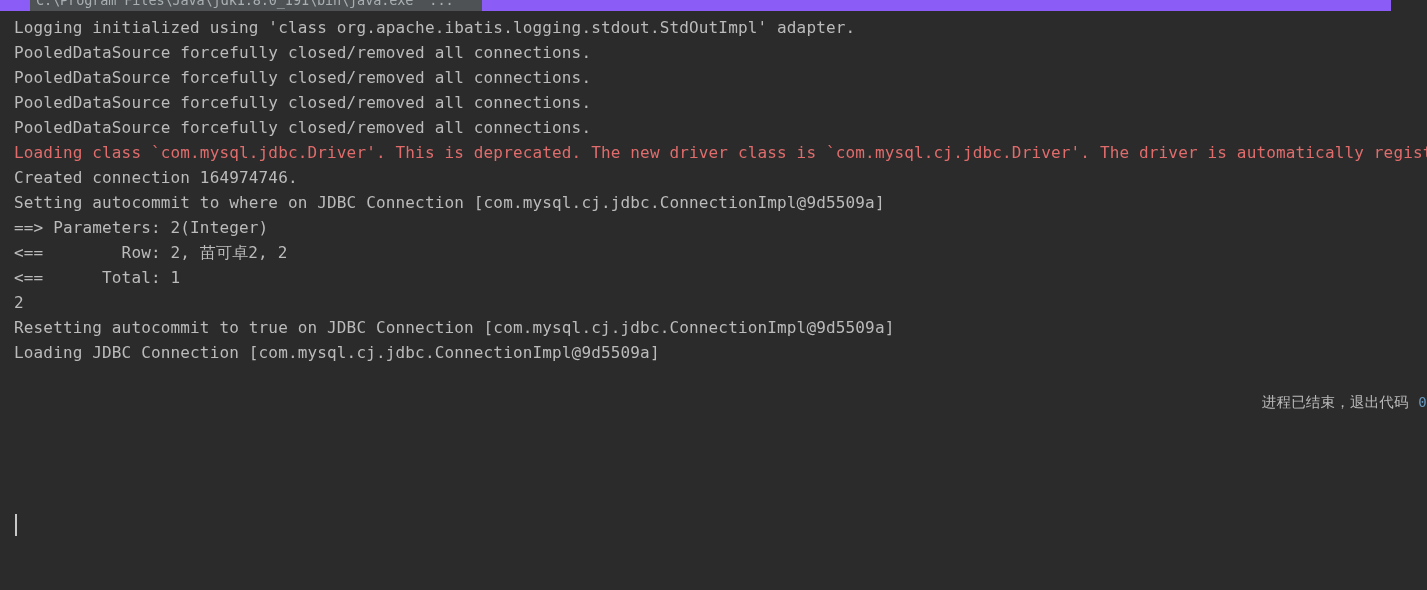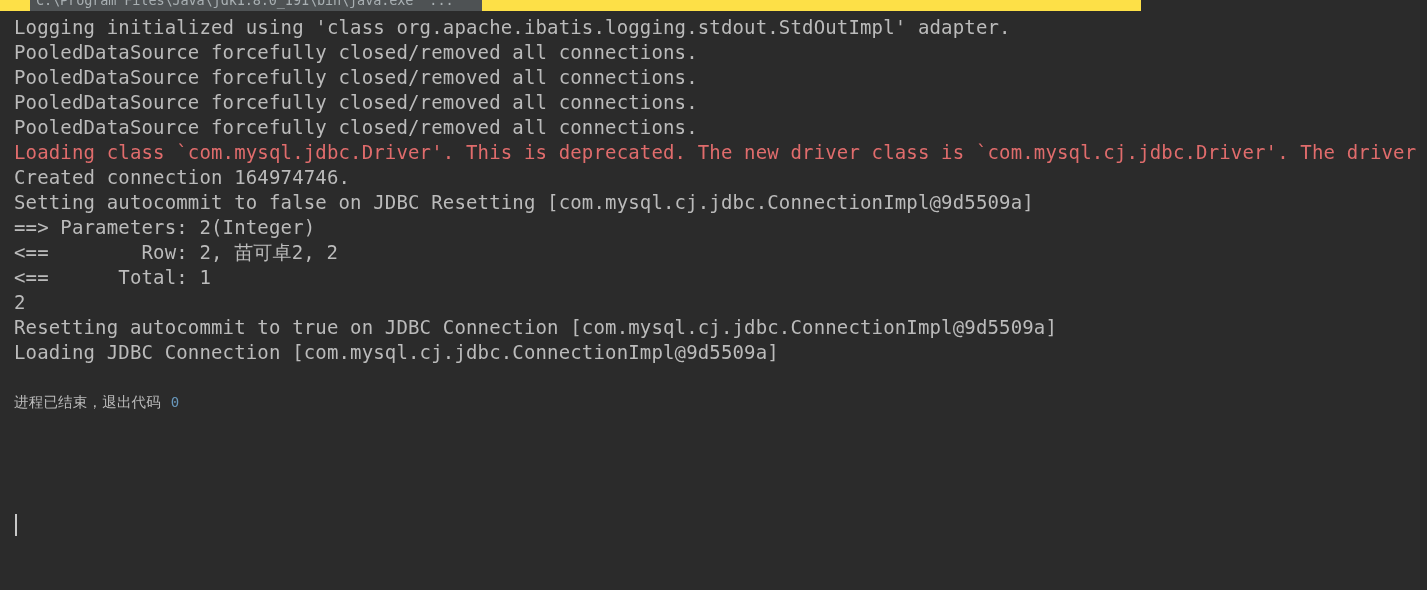--- a/index.html
+++ b/index.html
@@ -20,23 +20,23 @@
     height: 590px;
     background: #2b2b2b;
     overflow: hidden;
   }
 
   
   #tab-strip {
     position: absolute;
     top: 0;
     left: 0;
-    width: 1141px;
+    width: 1391px;
     height: 11px;
-    background: #fde047;
+    background: #8b5cf6;
     overflow: hidden;
   }
   #tab-strip .tab {
     position: absolute;
     left: 30px;
     top: -10px;
     width: 452px;
     height: 21px;
     background: #4e5254;
     border-radius: 2px 2px 0 0;
@@ -67,36 +67,37 @@
     height: 579px;
     background: #2b2b2b;
     padding: 4px 0 0 0;
     box-sizing: border-box;
   }
 
   .line {
     height: 25px;
     line-height: 25px;
     padding-left: 14px;
-    font-size: 19px;
+    font-size: 16px;
     color: #bbbbbb;
     white-space: pre;
     letter-spacing: 0.15px;
   }
   .line.blank {
     color: transparent;
   }
   .line.warn {
     color: #e06c6c;
   }
   .line.cn {
     color: #bbbbbb;
     font-family: "DejaVu Sans", "Liberation Sans", sans-serif;
     font-size: 14.5px;
     letter-spacing: 0.2px;
+    text-align: right;
   }
   .line.cn .exit-code {
     font-family: "DejaVu Sans Mono", "Liberation Mono", monospace;
     color: #6897bb;
     font-size: 14px;
   }
 
   #caret {
     position: absolute;
     left: 15px;
@@ -119,21 +120,21 @@
 
   <div id="console-output">
 
   <div class="line">Logging initialized using 'class org.apache.ibatis.logging.stdout.StdOutImpl' adapter.</div>
       <div class="line">PooledDataSource forcefully closed/removed all connections.</div>
       <div class="line">PooledDataSource forcefully closed/removed all connections.</div>
       <div class="line">PooledDataSource forcefully closed/removed all connections.</div>
       <div class="line">PooledDataSource forcefully closed/removed all connections.</div>
       <div class="line warn">Loading class `com.mysql.jdbc.Driver'. This is deprecated. The new driver class is `com.mysql.cj.jdbc.Driver'. The driver is automatically registered via the</div>
       <div class="line">Created connection 164974746.</div>
-      <div class="line">Setting autocommit to false on JDBC Resetting [com.mysql.cj.jdbc.ConnectionImpl@9d5509a]</div>
+      <div class="line">Setting autocommit to where on JDBC Connection [com.mysql.cj.jdbc.ConnectionImpl@9d5509a]</div>
       <div class="line">==&gt; Parameters: 2(Integer)</div>
       <div class="line">&lt;==        Row: 2, 苗可卓2, 2</div>
       <div class="line">&lt;==      Total: 1</div>
       <div class="line">2</div>
       <div class="line">Resetting autocommit to true on JDBC Connection [com.mysql.cj.jdbc.ConnectionImpl@9d5509a]</div>
       <div class="line">Loading JDBC Connection [com.mysql.cj.jdbc.ConnectionImpl@9d5509a]</div>
       <div class="line blank">&nbsp;</div>
       <div class="line cn"><span>进程已结束，退出代码</span>&nbsp;&nbsp;<span class="exit-code">0</span></div>
     </div>
 

